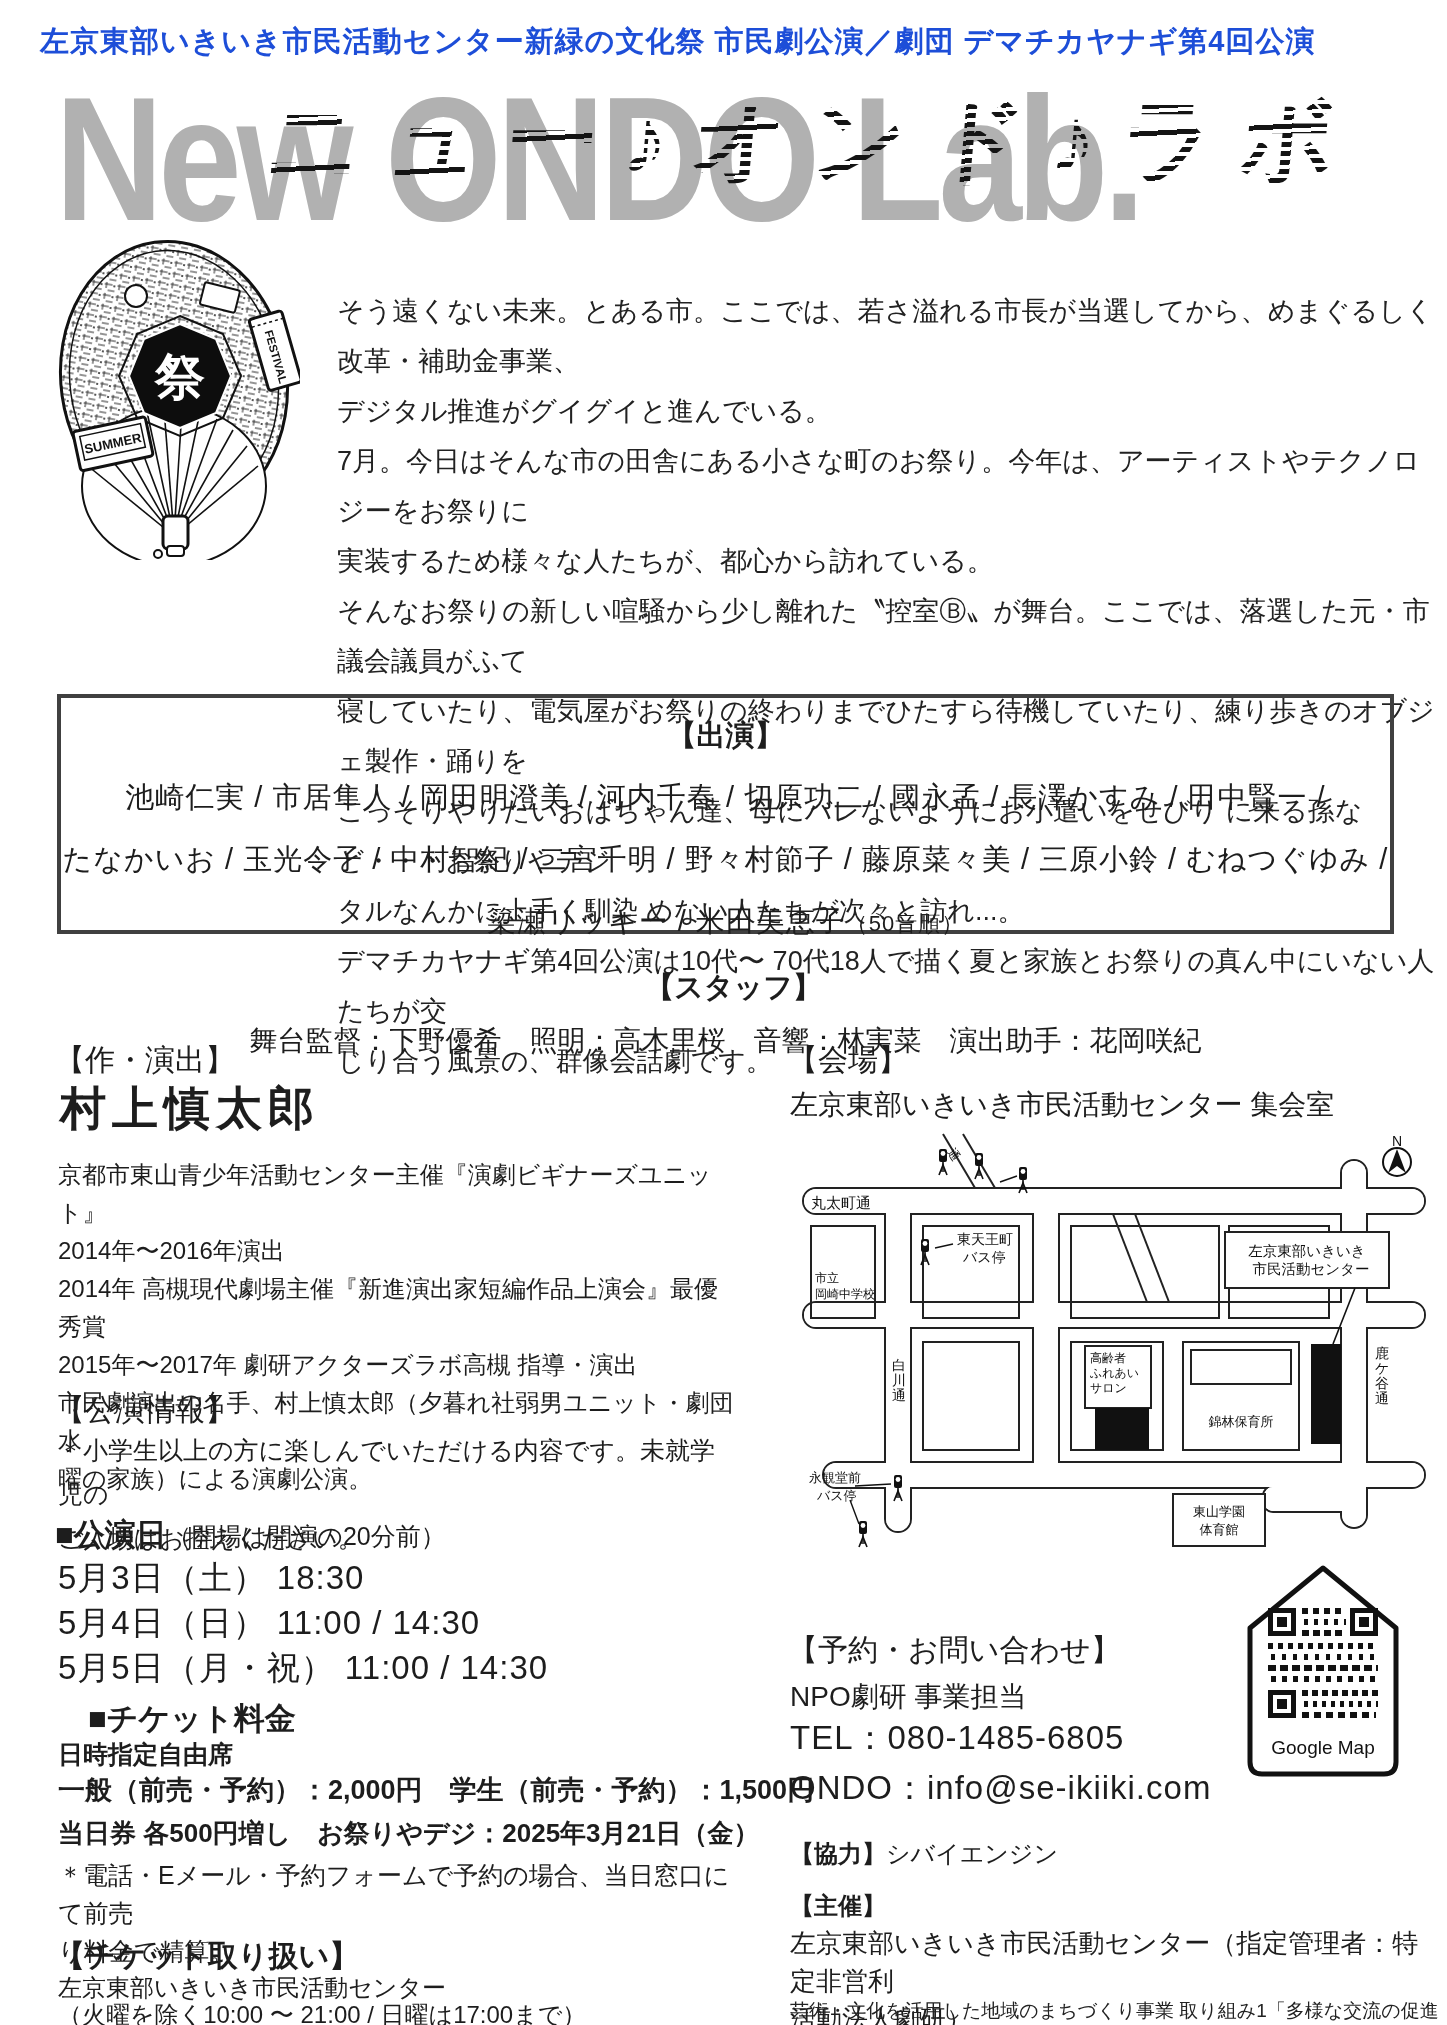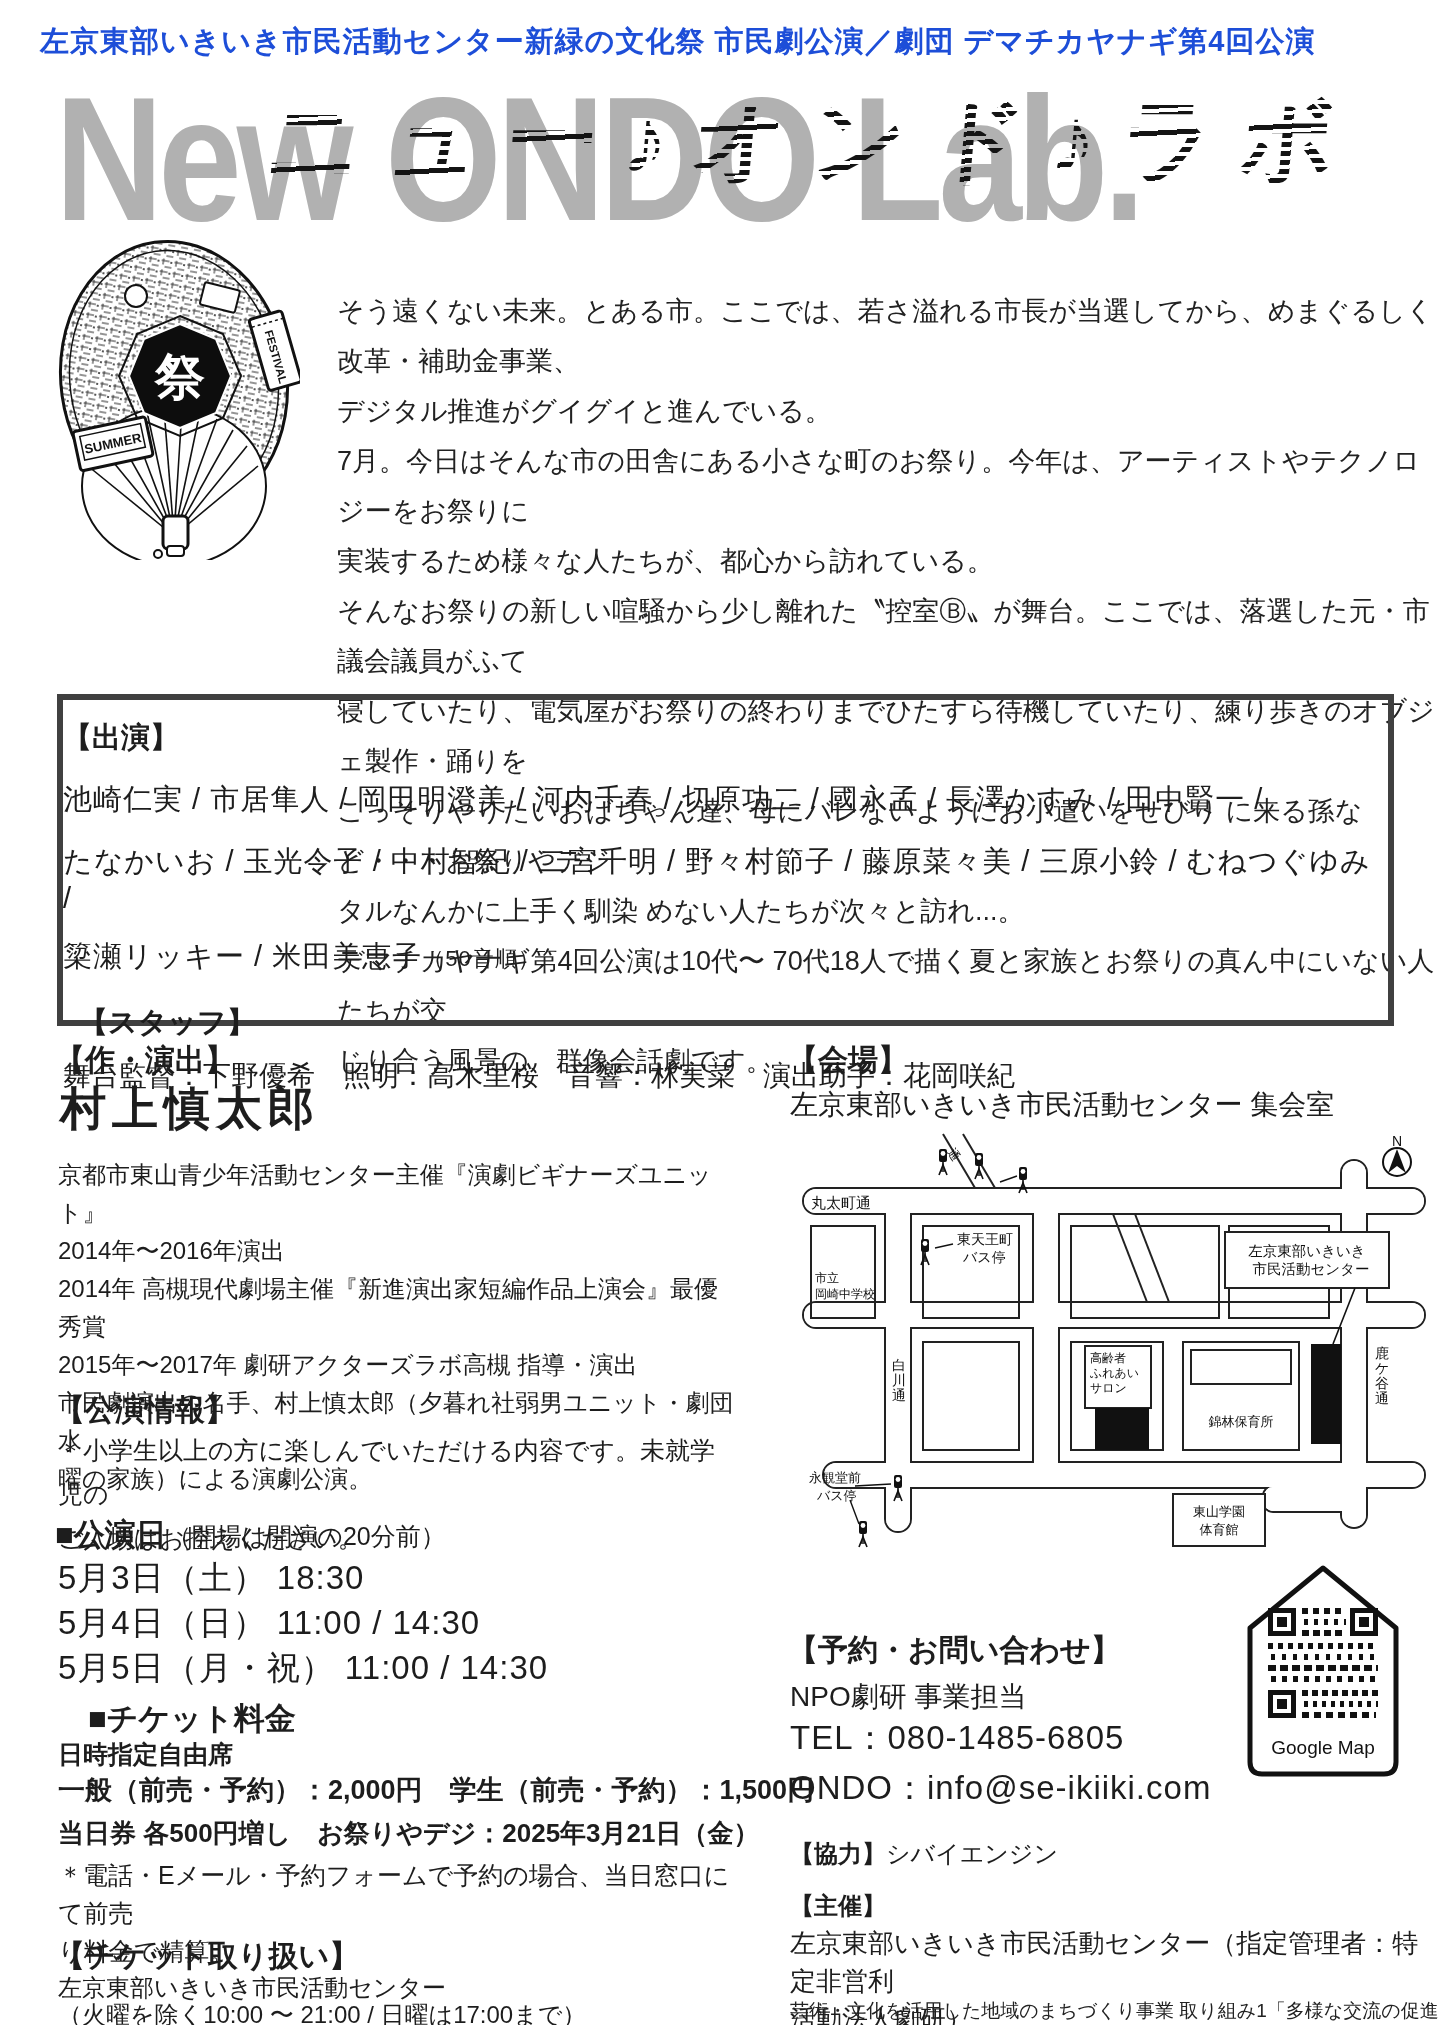--- a/index.html
+++ b/index.html
@@ -13,29 +13,29 @@
   .title-wrap{left:55px;top:62px;width:1390px;height:175px;}
   .title-en{position:absolute;left:0;top:8px;font-size:150px;font-weight:bold;line-height:1;
             letter-spacing:-5px;color:#b1b1b1;transform:scaleY(1.18);transform-origin:top left;white-space:nowrap;}
   .title-kana{position:absolute;left:212px;top:16px;font-size:93px;font-weight:bold;color:#141414;
             letter-spacing:24px;white-space:nowrap;transform:skewX(-5deg);
             -webkit-mask-image:repeating-linear-gradient(177deg,#000 0 5px,transparent 5px 9px);
             mask-image:repeating-linear-gradient(177deg,#000 0 5px,transparent 5px 9px);}
   
   .intro{left:337px;top:286px;width:1110px;font-size:27px;line-height:50px;color:#222;}
   
-  .cast-box{left:57px;top:694px;width:1337px;height:332px;border:6px solid #404040;box-sizing:border-box;
-            text-align:left;}
+  .cast-box{left:57px;top:694px;width:1337px;height:240px;border:4px solid #404040;box-sizing:border-box;
+            text-align:center;}
   .cast-heading{margin-top:18px;font-size:29px;font-weight:bold;}
   .cast-row{margin-top:22px;font-size:29px;letter-spacing:1px;}
   .cast-note{font-size:22px;}
   .staff-heading{margin-top:26px;font-size:29px;font-weight:bold;padding-left:16px;}
   .staff-row{margin-top:14px;font-size:28px;}
   
-  .sec-h{font-size:30px;font-weight:bold;}
+  .sec-h{font-size:30px;font-weight:normal;}
   .author-name{left:60px;top:1078px;font-size:46px;font-weight:bold;letter-spacing:6px;}
   .author-bio{left:58px;top:1156px;width:680px;font-size:24px;line-height:38px;}
   .info-note{left:58px;top:1428px;width:680px;font-size:25px;line-height:44px;}
   .dates-h{left:55px;top:1514px;font-size:31px;font-weight:bold;}
   .dates-note{font-size:25px;font-weight:normal;}
   .date-line{left:58px;width:640px;font-size:33px;letter-spacing:1px;}
   .ticket-h{left:55px;top:1698px;font-size:31px;font-weight:bold;margin-left:33px;}
   .seat{left:58px;top:1738px;font-size:25px;font-weight:bold;}
   .price{left:58px;top:1772px;font-size:27px;font-weight:bold;}
   .daytick{left:58px;top:1816px;font-size:26px;font-weight:bold;}

